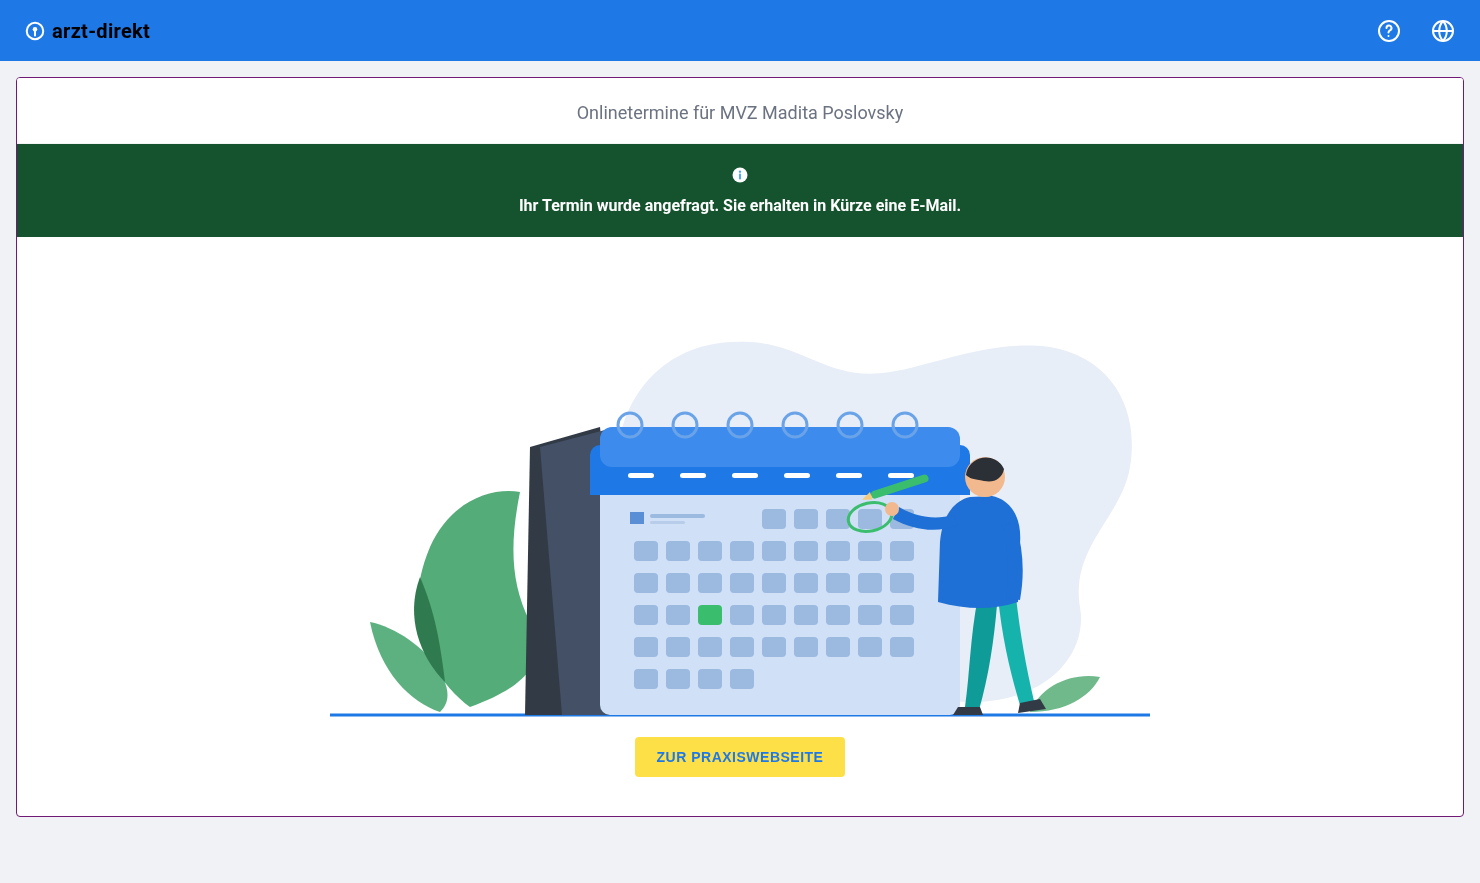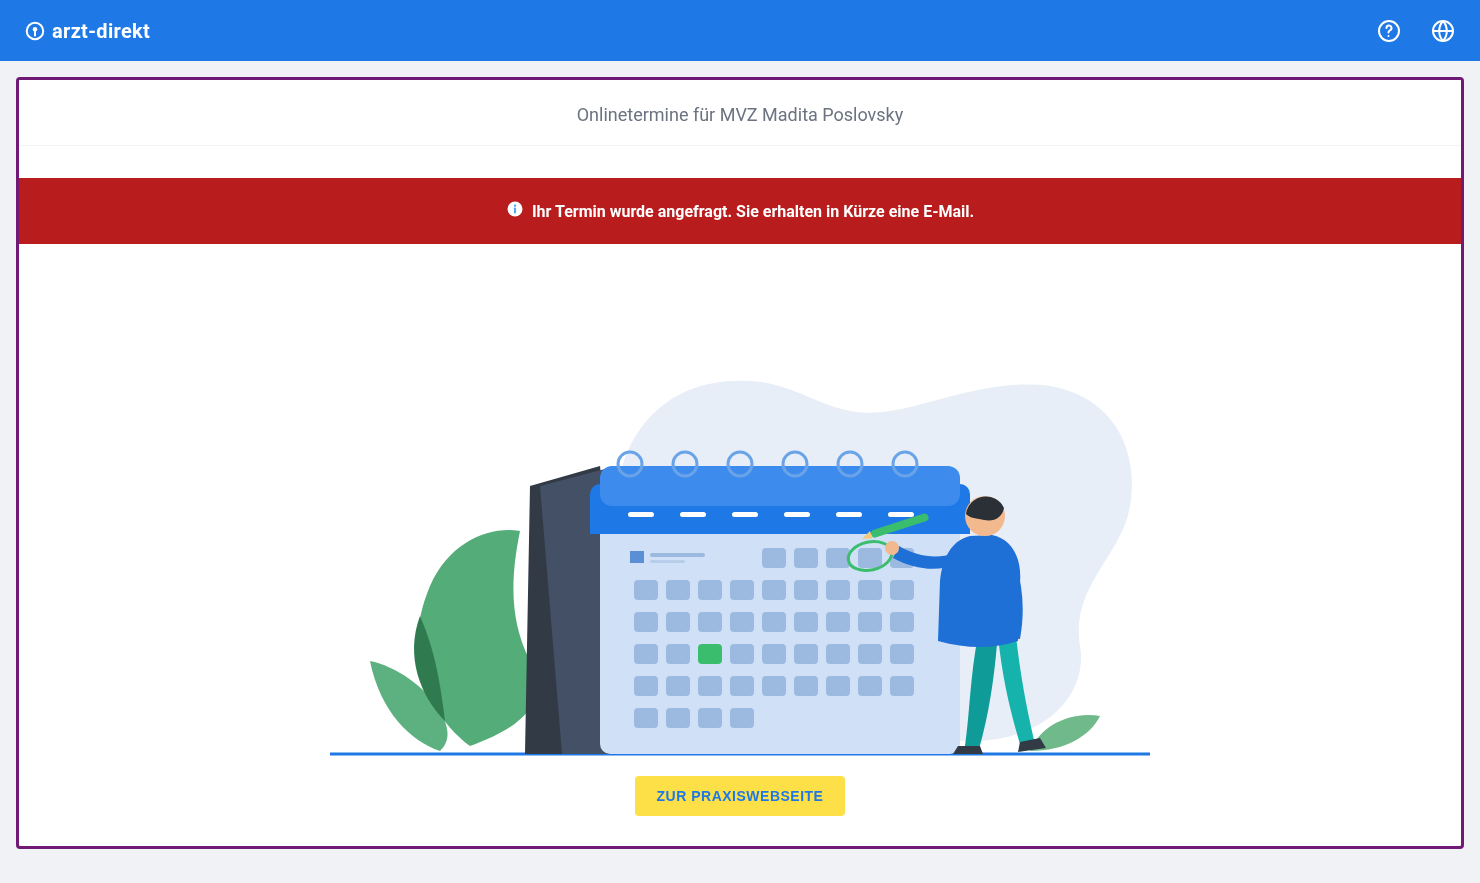--- a/index.html
+++ b/index.html
@@ -11,21 +11,21 @@
   }
 
   
   .topbar {
     background: #1e78e6;
     height: 61px;
     display: flex;
     align-items: center;
     justify-content: space-between;
     padding: 0 24px;
-    color: #ffffff;
+    color: #000000;
   }
   .brand {
     display: flex;
     align-items: center;
     gap: 6px;
     font-weight: 700;
     font-size: 20px;
     letter-spacing: .3px;
   }
   .brand-logo {
@@ -43,48 +43,48 @@
     cursor:pointer;
     color:#fff;
   }
 
   
   .page-wrap {
     padding: 16px;
   }
   .card {
     background:#fff;
-    border:3px solid #701a75;
+    border:1px solid #701a75;
     border-radius:4px;
     overflow:hidden;
     min-height: 740px;
     display:flex;
     flex-direction:column;
-    gap:32px;
   }
   .card-title {
     text-align:center;
     color:#6b7280;
     font-size:18px;
     padding:24px 10px 20px;
     background:#fff;
     border-bottom:1px solid #f3f4f6;
   }
 
   
   .banner {
-    background:#b91c1c;
+    background:#14532d;
     color:#fff;
     display:flex;
     align-items:center;
     justify-content:center;
     gap:8px;
     padding:22px 14px;
     font-weight:700;
     font-size:16px;
+    flex-direction:column;
   }
 
   
   .illustration-area {
     flex:1;
     display:flex;
     flex-direction:column;
     align-items:center;
     justify-content:flex-start;
     padding:40px 20px 30px;

